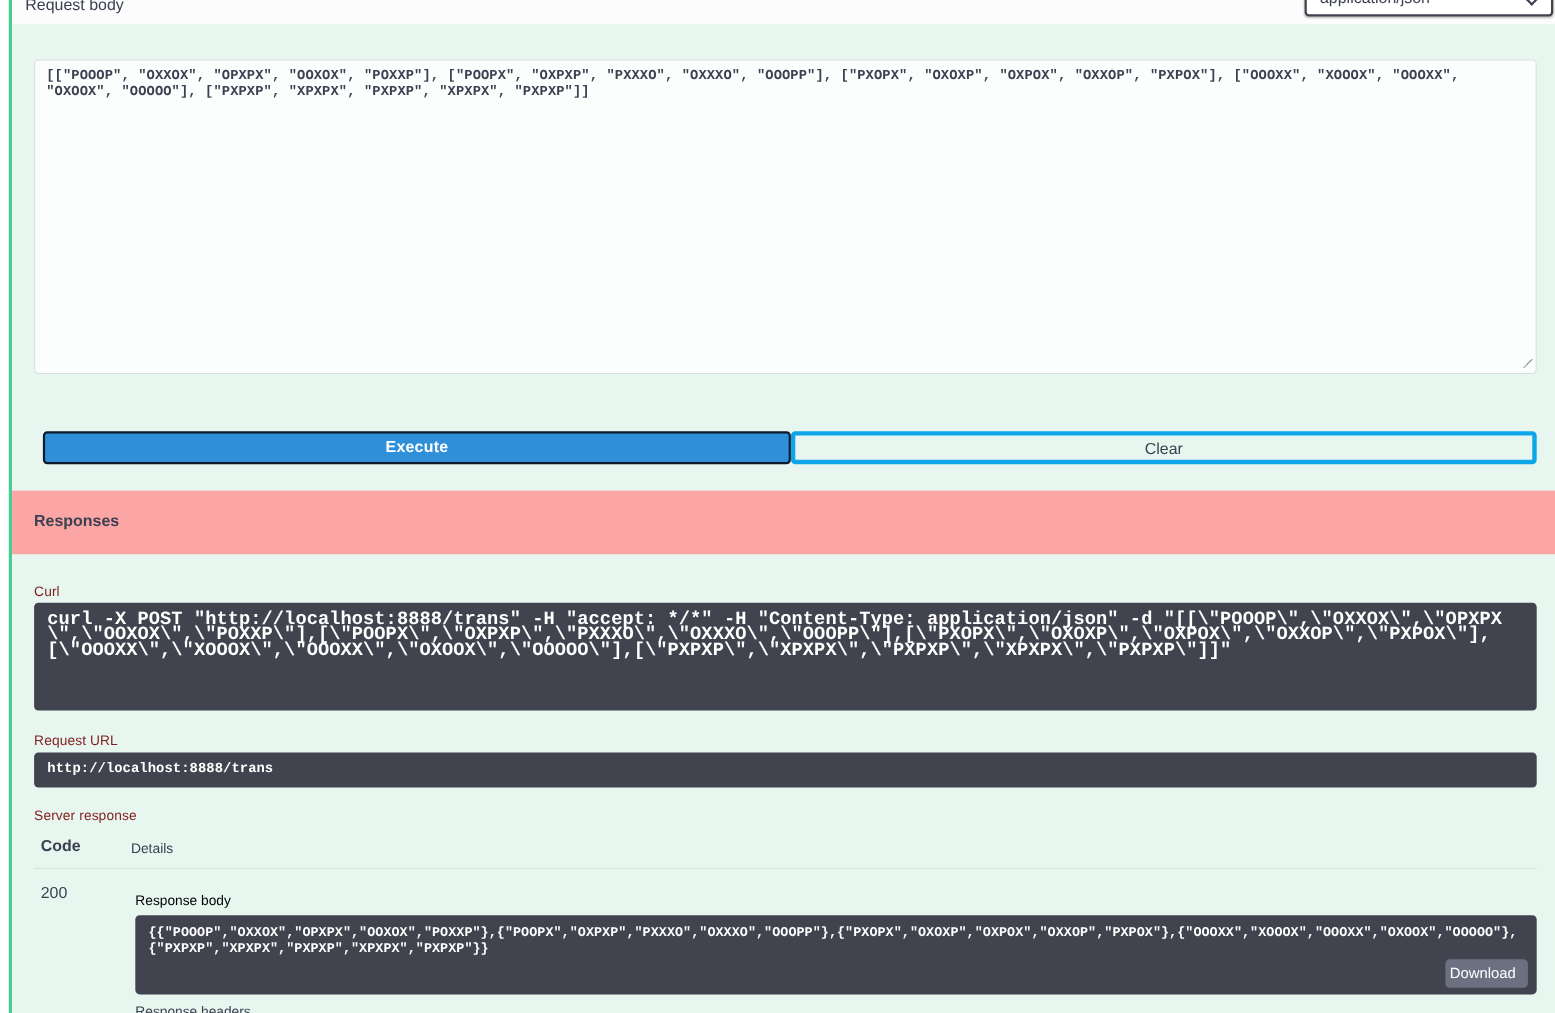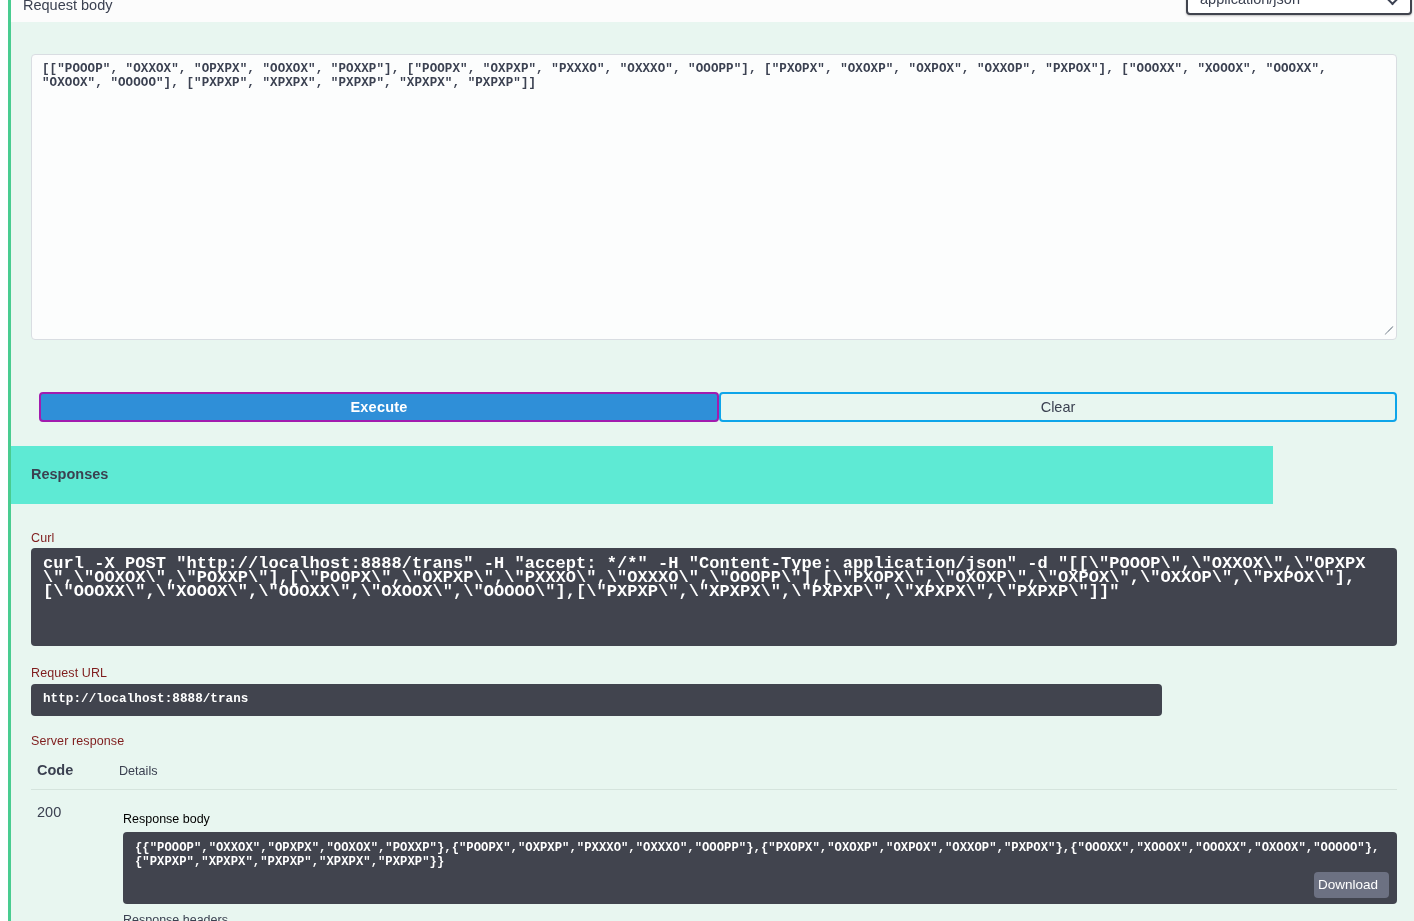--- a/index.html
+++ b/index.html
@@ -145,54 +145,54 @@
     left: 28px;
     top: 370px;
     width: 1358px;
     height: 30px;
     display: flex;
   }
   .btn-execute {
     width: 680px;
     height: 30px;
     background: #2f8fd8;
-    border: 2px solid #a21caf;
+    border: 2px solid #0f172a;
     border-radius: 4px;
     color: #ffffff;
     font-size: 14.5px;
     font-weight: bold;
     font-family: "Liberation Sans", sans-serif;
     line-height: 26px;
     text-align: center;
     cursor: pointer;
     letter-spacing: .2px;
   }
   .btn-clear {
     width: 678px;
     height: 30px;
     margin-left: 0px;
     background: #e8f6f0;
-    border: 2px solid #0ea5e9;
+    border: 4px solid #0ea5e9;
     border-radius: 4px;
     color: #3b4151;
     font-size: 14.5px;
     font-family: "Liberation Sans", sans-serif;
     line-height: 26px;
     text-align: center;
     cursor: pointer;
   }
 
   
   .responses-bar {
     position: absolute;
     left: 0;
     top: 446px;
-    width: 1262px;
+    width: 1403px;
     height: 58px;
-    background: #5eead4;
+    background: #fca5a5;
   }
   .responses-title {
     position: absolute;
     left: 20px;
     top: 20px;
     font-size: 14.5px;
     font-weight: bold;
     color: #3b4151;
     font-family: "Liberation Sans", sans-serif;
   }
@@ -236,21 +236,21 @@
     white-space: pre-wrap;
     word-break: break-all;
     letter-spacing: .05px;
   }
 
   .url-label { position: absolute; left: 20px; top: 162px; }
   .url-box {
     position: absolute;
     left: 20px;
     top: 180px;
-    width: 1131px;
+    width: 1366px;
     height: 32px;
     background: #41444e;
     border-radius: 4px;
     padding: 8px 12px;
     overflow: hidden;
   }
   .url-box pre { font-size: 12.6px; }
 
   .server-resp-label { position: absolute; left: 20px; top: 230px; }
 

